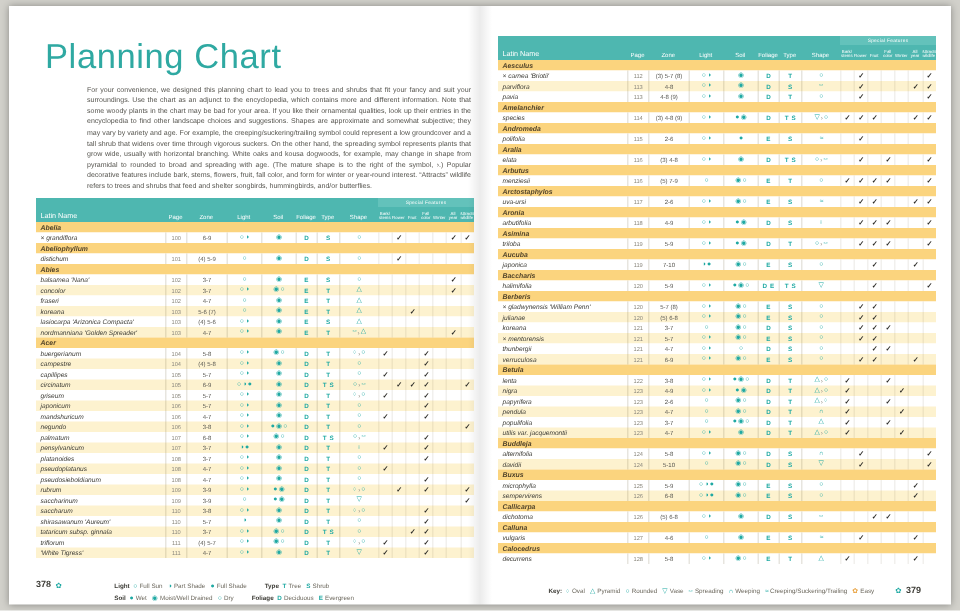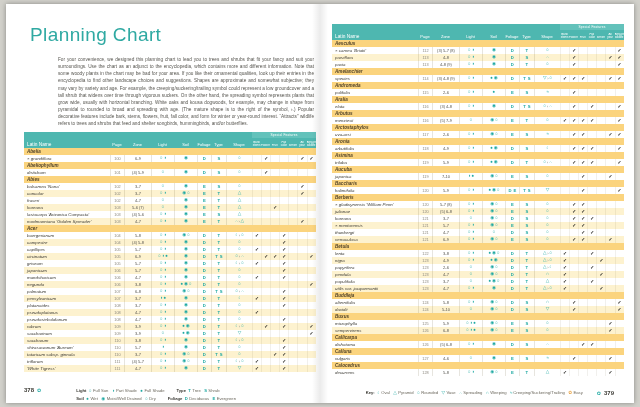--- a/index.html
+++ b/index.html
@@ -1,19 +1,19 @@
 <!DOCTYPE html>
 <html><head>
 <meta charset="utf-8">
 <style>
 *{box-sizing:border-box;margin:0;padding:0}
 body{width:640px;height:407px;margin:0;background:#d2d1cb;font-family:"Liberation Sans",sans-serif;position:relative;overflow:hidden}
 .spread{position:absolute;left:6px;top:4px;width:628px;height:399px;background:#ffffff;box-shadow:0 0 5px rgba(0,0,0,.35)}
 .gutter{position:absolute;left:50%;top:0;width:16px;height:100%;transform:translateX(-50%);background:linear-gradient(90deg,rgba(0,0,0,0),rgba(0,0,0,.08),rgba(0,0,0,0))}
-.page-title{position:absolute;left:24px;top:20px;font-size:19px;font-weight:400;letter-spacing:.4px;color:#2fa9a2}
+.page-title{position:absolute;left:24px;top:20px;font-size:23px;font-weight:400;letter-spacing:.4px;color:#2fa9a2}
 .intro{position:absolute;left:52px;top:52px;width:256px;font-size:4.7px;line-height:1.52;text-align:justify;color:#56554f}
 .tbl{position:absolute;width:292px}
 #table-left{left:18px;top:128px}
 #table-right{left:326px;top:20px}
 .grid{display:grid;grid-template-columns:86px 14px 27px 23px 23px 14px 15px 26px repeat(7,9.1px)}
 .thead{background:#4eb7b0;color:#fff}
 .th-strip{height:6px;display:flex}
 .sf-spacer{width:228px}
 .sf-band{flex:1;background:#63c2bb;font-size:3.2px;line-height:6px;text-align:center;letter-spacing:.2px}
 .th-main{height:10px;align-items:end;padding-bottom:1px}

